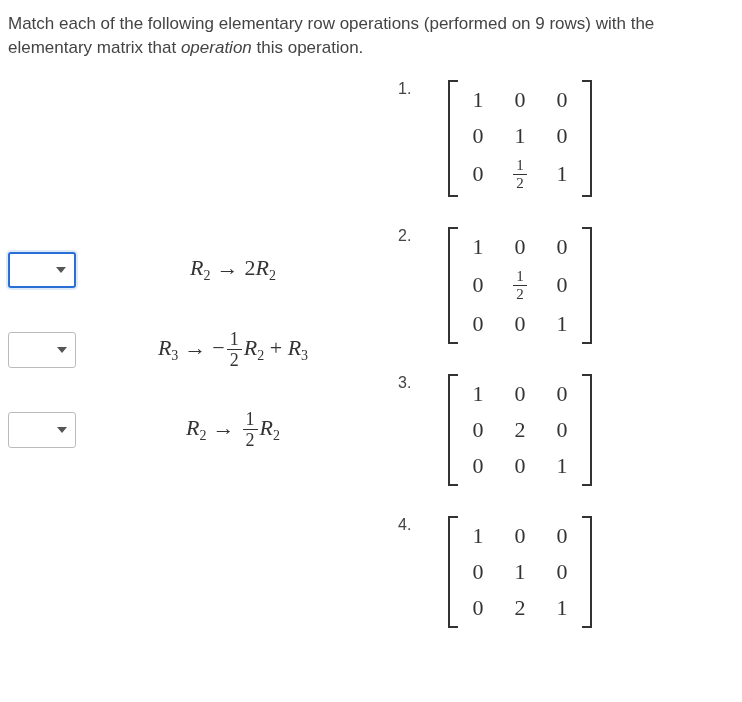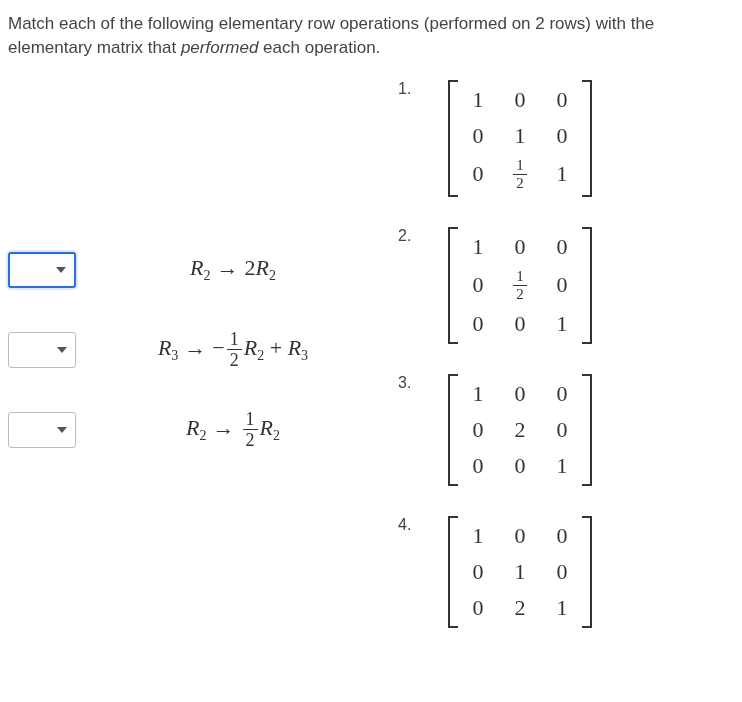--- a/index.html
+++ b/index.html
@@ -118,21 +118,21 @@
       justify-content: center;
       align-items: center;
       min-height: 28px;
     }
     .matrix .frac { font-size: 15px; }
   </style>
 </head>
 <body>
 
 <div class="prompt">
-  <span>Match each of the following elementary row operations (performed on 2 rows) with the elementary matrix that </span><span class="italic">performed</span><span> each operation.</span>
+  <span>Match each of the following elementary row operations (performed on 9 rows) with the elementary matrix that </span><span class="italic">operation</span><span> this operation.</span>
 </div>
 
 <div class="content">
   <div class="left-col">
 
     <div class="op-row">
       <div class="select-box selected">
         <div class="chevron"></div>
       </div>
       <div class="op-math">

